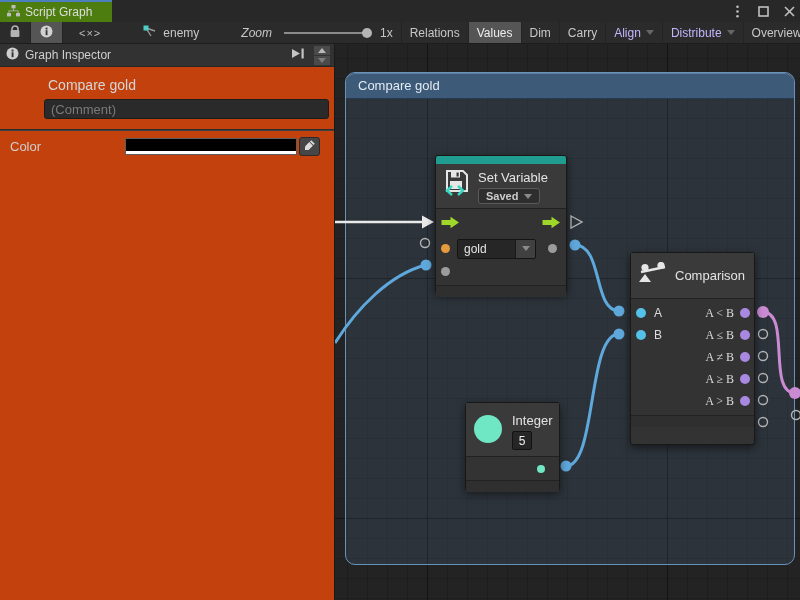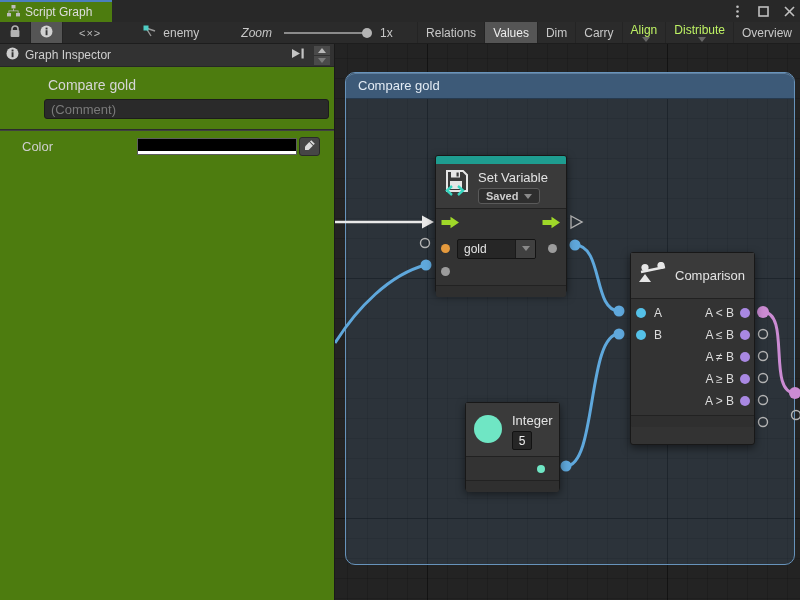--- a/index.html
+++ b/index.html
@@ -14,42 +14,42 @@
        border-top:2px solid #4b7fbe;display:flex;align-items:center;gap:5px;padding-left:7px;box-sizing:border-box;}
   .tab-label{color:#dedede;font-size:12px;}
   .winctl{position:absolute;top:0;height:22px;display:flex;align-items:center;gap:12px;right:4px;}
   .winbtn{width:14px;height:14px;display:flex;align-items:center;justify-content:center;}
   
   .toolbar{position:absolute;left:0;top:22px;width:800px;height:22px;background:#2b2b2b;
            border-bottom:1px solid #1d1d1d;display:flex;align-items:stretch;box-sizing:border-box;font-size:12px;}
   .tbtn{display:flex;align-items:center;justify-content:center;padding:0 8px;color:#c8c8c8;border-left:1px solid #242424;}
   .tbtn.icon-btn{padding:0 9px;}
   .tbtn.active{background:#555555;color:#eee;}
-  .tbtn.disabled{color:#bef264;flex-direction:column;}
+  .tbtn.disabled{color:#c4b5fd;}
   .caret{width:0;height:0;border-left:4px solid transparent;border-right:4px solid transparent;
          border-top:5px solid #8a8a8a;display:inline-block;margin-left:5px;}
   .tbtn.disabled .caret{border-top-color:#666;}
   .zoom-track{width:86px;height:2px;background:#8b8b8b;position:relative;margin:0 4px;}
   .zoom-knob{position:absolute;right:-2px;top:-4px;width:10px;height:10px;border-radius:50%;background:#b4b4b4;}
   .spacer{flex:1;}
   
-  .panel{position:absolute;left:0;top:44px;width:335px;height:556px;background:#4d7c0f;box-sizing:border-box;border-right:1px solid #1a1a1a;}
+  .panel{position:absolute;left:0;top:44px;width:335px;height:556px;background:#c2410c;box-sizing:border-box;border-right:1px solid #1a1a1a;}
   .panel-header{height:22px;background:#323232;border-bottom:1px solid #262626;display:flex;align-items:center;padding:0 4px 0 6px;gap:6px;}
   .panel-header-title{color:#cfcfcf;}
   .spinner{display:flex;flex-direction:column;gap:1px;margin-left:2px;}
   .spin-btn{width:16px;height:9px;background:#4a4a4a;display:flex;align-items:center;justify-content:center;}
   .tri-up{width:0;height:0;border-left:4px solid transparent;border-right:4px solid transparent;border-bottom:5px solid #b9b9b9;}
   .tri-down{width:0;height:0;border-left:4px solid transparent;border-right:4px solid transparent;border-top:5px solid #7b7b7b;}
   .graph-title{margin:10px 0 6px 48px;color:#d6d6d6;font-size:14px;}
   .comment-input{display:block;margin:0 9px 10px 44px;width:calc(100% - 63px);height:18px;
                  background:#2a2a2a;border:1px solid #1c1c1c;border-radius:3px;color:#cfcfcf;
                  font-family:"Liberation Sans",sans-serif;font-size:13px;padding:0 6px;}
   .comment-input::placeholder{color:#7a7a7a;}
   .divider{height:1px;background:#2c2c2c;border-bottom:1px solid #414141;}
-  .color-row{height:30px;display:flex;align-items:center;padding:0 14px 0 22px;gap:8px;}
+  .color-row{height:30px;display:flex;align-items:center;padding:0 14px 0 10px;gap:8px;}
   .color-label{width:108px;color:#cfcfcf;font-size:13px;}
   .color-field{flex:1;display:flex;align-items:center;gap:3px;}
   .color-swatch{flex:1;height:15px;background:#000;box-shadow:0 0 0 1px #5d5d5d;position:relative;}
   .alpha-bar{position:absolute;left:0;right:0;bottom:0;height:3px;background:#ffffff;}
   .eyedrop-btn{width:19px;height:17px;background:#464646;border:1px solid #2a2a2a;border-radius:3px;
                display:flex;align-items:center;justify-content:center;}
   
   .canvas{position:absolute;left:335px;top:44px;width:465px;height:556px;overflow:hidden;background:#232323;
     background-image:
       linear-gradient(rgba(0,0,0,0.38) 1px, transparent 1px),
@@ -85,21 +85,21 @@
   .c-mint{background:#6fe6c4;}
   .gold-dropdown{display:flex;align-items:center;margin-left:7px;width:77px;height:18px;background:#262626;
                  border:1px solid #141414;border-radius:2px;overflow:hidden;}
   .gold-text{flex:1;padding-left:6px;font-size:12px;color:#e5e5e5;}
   .gold-arrow{width:19px;height:100%;background:#404040;border-left:1px solid #1a1a1a;
               display:flex;align-items:center;justify-content:center;}
   .cmp-header{display:flex;align-items:center;gap:8px;padding:0 8px;height:45px;background:#3a3a3a;border-bottom:1px solid #212121;}
   .cmp-title{font-size:13px;color:#e3e3e3;text-align:right;}
   .cmp-row{display:flex;align-items:center;height:22px;padding:0 4px 0 5px;box-sizing:border-box;font-size:12px;}
   .cmp-left{display:flex;align-items:center;gap:8px;width:46px;}
-  .cmp-right{display:flex;align-items:center;gap:6px;margin-left:auto;}
+  .cmp-right{display:flex;align-items:center;gap:6px;margin-left:auto;font-family:Liberation Serif, serif;}
   .int-header{display:flex;align-items:flex-start;gap:10px;padding:10px 8px 6px 8px;background:#3a3a3a;border-bottom:1px solid #212121;}
   .int-circle{width:28px;height:28px;border-radius:50%;background:#6fe6c4;flex:none;margin-top:2px;}
   .int-title{font-size:13px;color:#e3e3e3;}
   .value-box{margin-top:3px;width:18px;height:17px;background:#262626;border:1px solid #121212;border-radius:2px;
              display:flex;align-items:center;justify-content:center;color:#eee;font-size:12px;}
 </style>
 </head>
 <body>
 
 <div class="titlebar">

